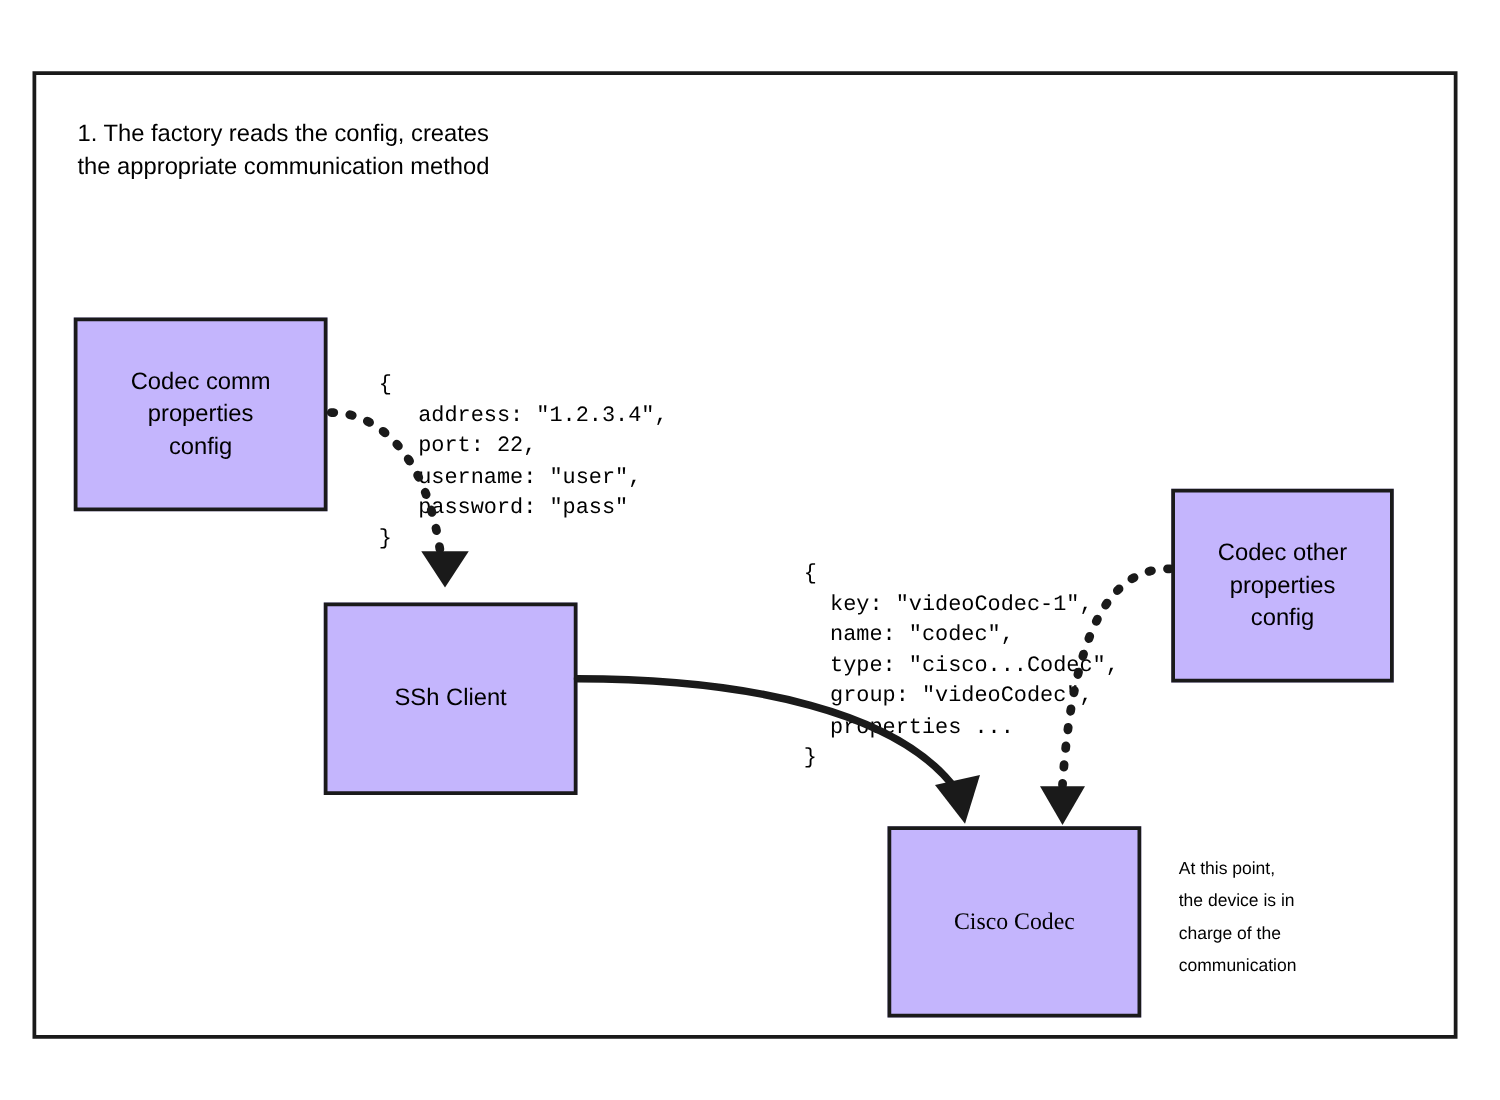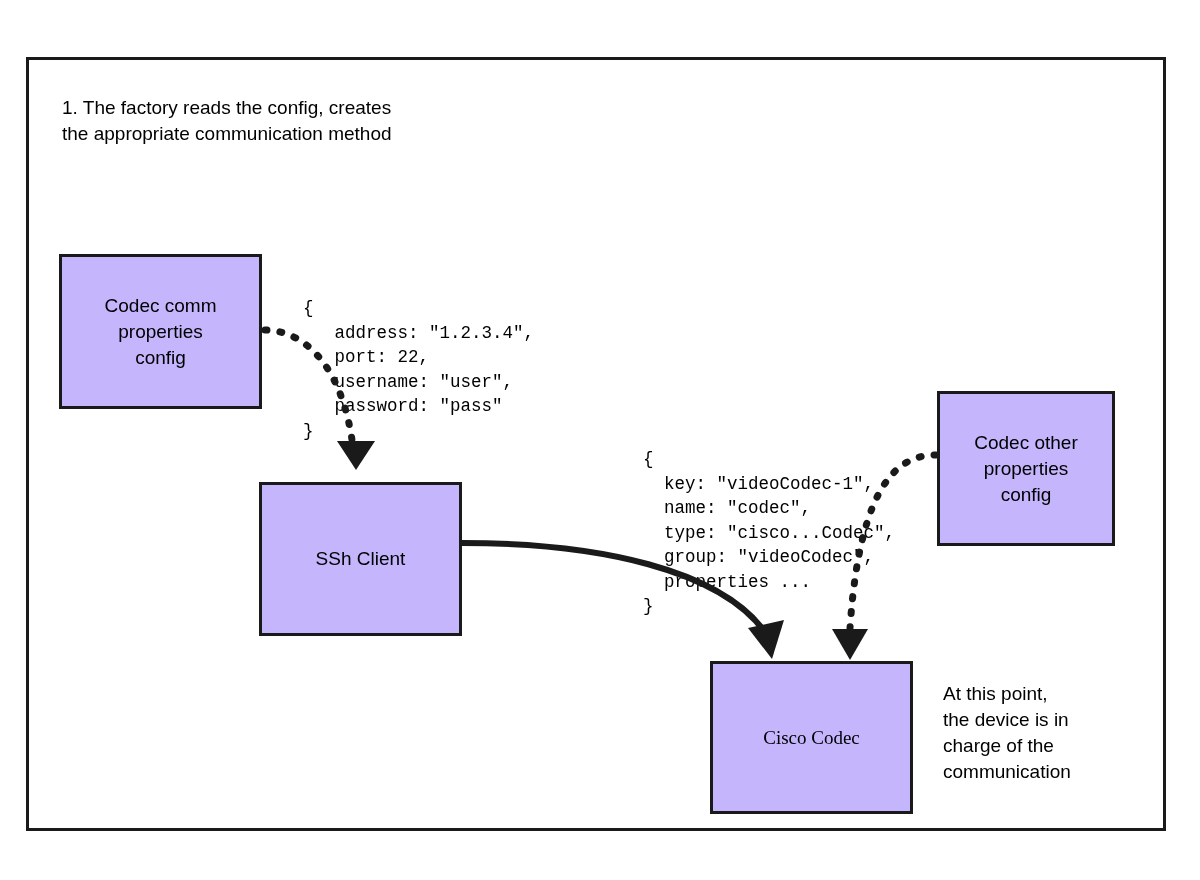--- a/index.html
+++ b/index.html
@@ -32,21 +32,21 @@
   }
   .note {
     position: absolute;
     font-size: 19px;
     line-height: 26px;
     color: #000000;
     white-space: pre-line;
   }
   #note-1 { left: 62px; top: 95px; width: 540px; }
   #note-2 { left: 668px; top: 95px; width: 470px; }
-  #note-3 { left: 943px; top: 681px; width: 210px; font-size: 19px; line-height: 26px; }
+  #note-3 { left: 943px; top: 681px; width: 210px; font-size: 14px; line-height: 26px; }
 
   .box {
     position: absolute;
     border: 3px solid #1a1a1a;
     box-sizing: border-box;
     background: #c4b5fd;
     display: flex;
     align-items: center;
     justify-content: center;
     text-align: center;

